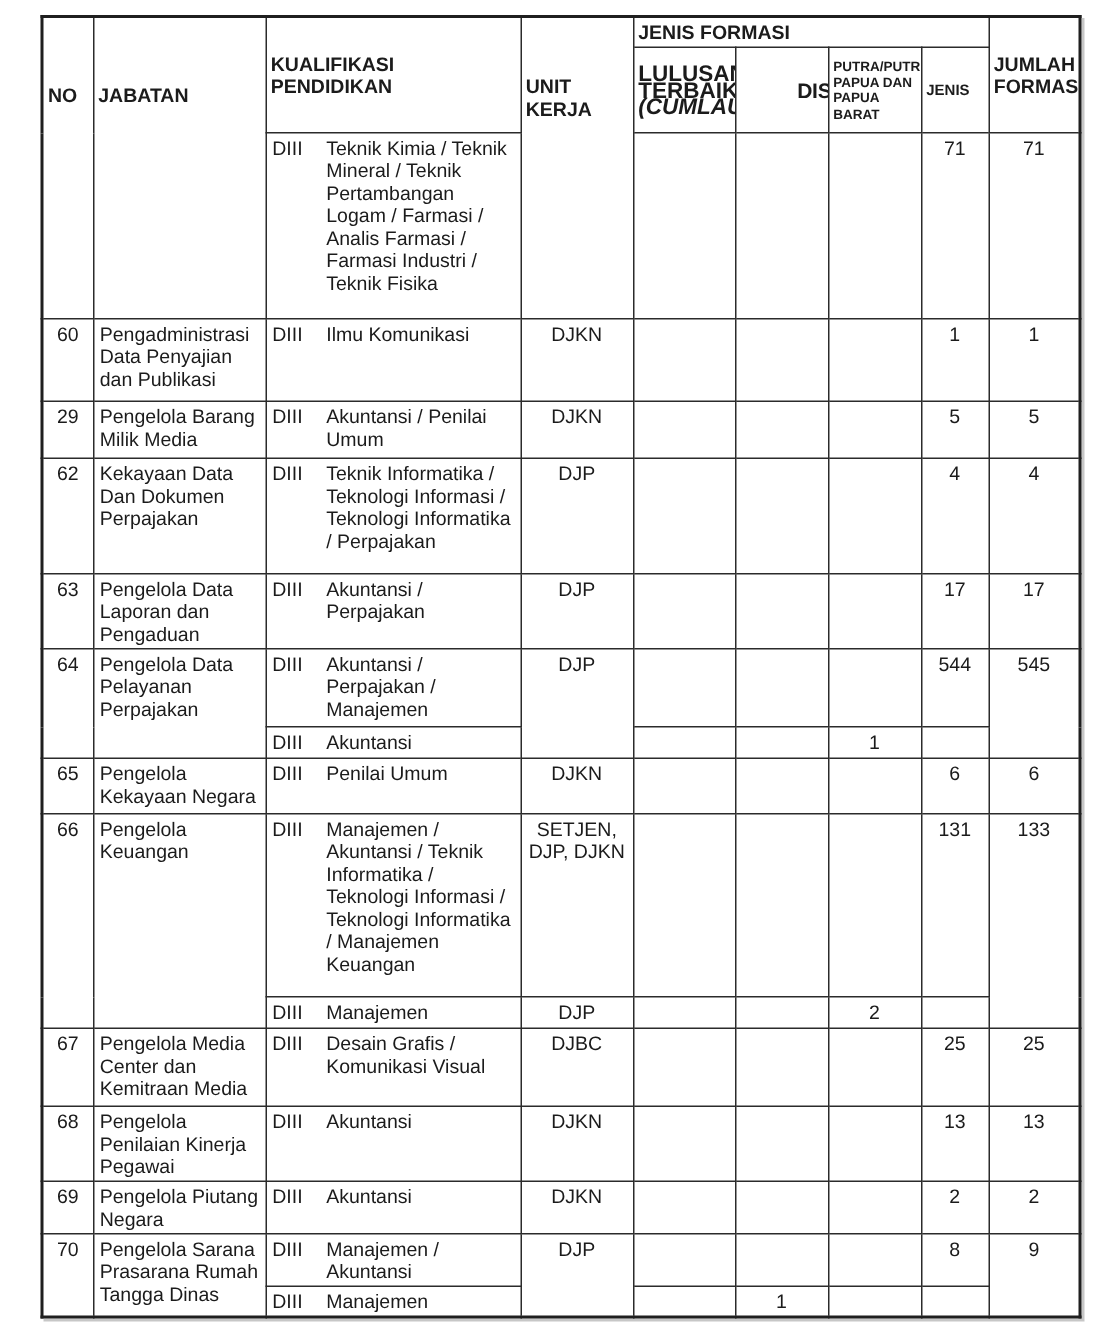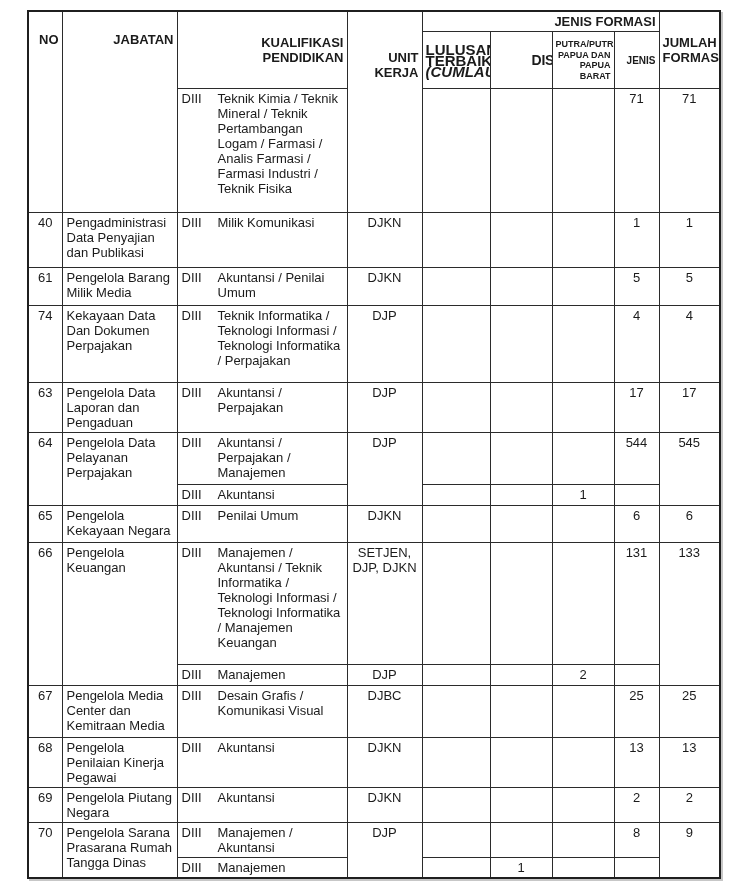--- a/index.html
+++ b/index.html
@@ -20,28 +20,28 @@
     box-shadow: 2px 2px 0 rgba(130,130,130,0.45);
     background: #fff;
   }
   th, td {
     border: 1.5px solid #2b2b2b;
     vertical-align: top;
     overflow: hidden;
   }
   th {
     font-weight: bold;
-    text-align: right;
+    text-align: left;
     vertical-align: middle;
     padding: 2px 3px;
     font-size: 13px;
     line-height: 15px;
   }
   th.span-down { vertical-align: top; }
-  th.pad-no     { padding-top: 20px; }
+  th.pad-no     { padding-top: 44px; }
   th.pad-unit   { padding-top: 38px; }
   th.sub { font-weight: bold; vertical-align: middle; }
   th.sub.lul { font-size: 15px; line-height: 11px; }
   th.sub.dis { font-size: 14px; line-height: 10px; letter-spacing: -0.2px; padding-left: 41px; }
   th.sub.pap { font-size: 9px;   line-height: 10.5px; }
   th.sub.umu { font-size: 10px;  line-height: 11px; }
   .ital { font-style: italic; display: block; }
   td {
     font-size: 13px;
     line-height: 15px;
@@ -94,55 +94,55 @@
           </div>
         </td>
     <td class="num"></td>
     <td class="num"></td>
     <td class="num"></td>
     <td class="num">71</td>
     <td class="num">71</td>
   </tr>
 
   <tr style="height:55px">
-    <td class="c">40</td>
+    <td class="c">60</td>
     <td>Pengadministrasi Data Penyajian dan Publikasi</td>
     <td>
           <div class="qual">
             <span class="lvl">DIII</span>
-            <span class="mjr">Milik Komunikasi</span>
+            <span class="mjr">Ilmu Komunikasi</span>
           </div>
         </td>
     <td class="c">DJKN</td>
     <td class="num"></td>
     <td class="num"></td>
     <td class="num"></td>
     <td class="num">1</td>
     <td class="num">1</td>
   </tr>
 
   <tr style="height:38px">
-    <td class="c">61</td>
+    <td class="c">29</td>
     <td>Pengelola Barang Milik Media</td>
     <td>
           <div class="qual">
             <span class="lvl">DIII</span>
             <span class="mjr">Akuntansi / Penilai Umum</span>
           </div>
         </td>
     <td class="c">DJKN</td>
     <td class="num"></td>
     <td class="num"></td>
     <td class="num"></td>
     <td class="num">5</td>
     <td class="num">5</td>
   </tr>
 
   <tr style="height:77px">
-    <td class="c">74</td>
+    <td class="c">62</td>
     <td>Kekayaan Data Dan Dokumen Perpajakan</td>
     <td>
           <div class="qual">
             <span class="lvl">DIII</span>
             <span class="mjr">Teknik Informatika / Teknologi Informasi / Teknologi Informatika / Perpajakan</span>
           </div>
         </td>
     <td class="c">DJP</td>
     <td class="num"></td>
     <td class="num"></td>

